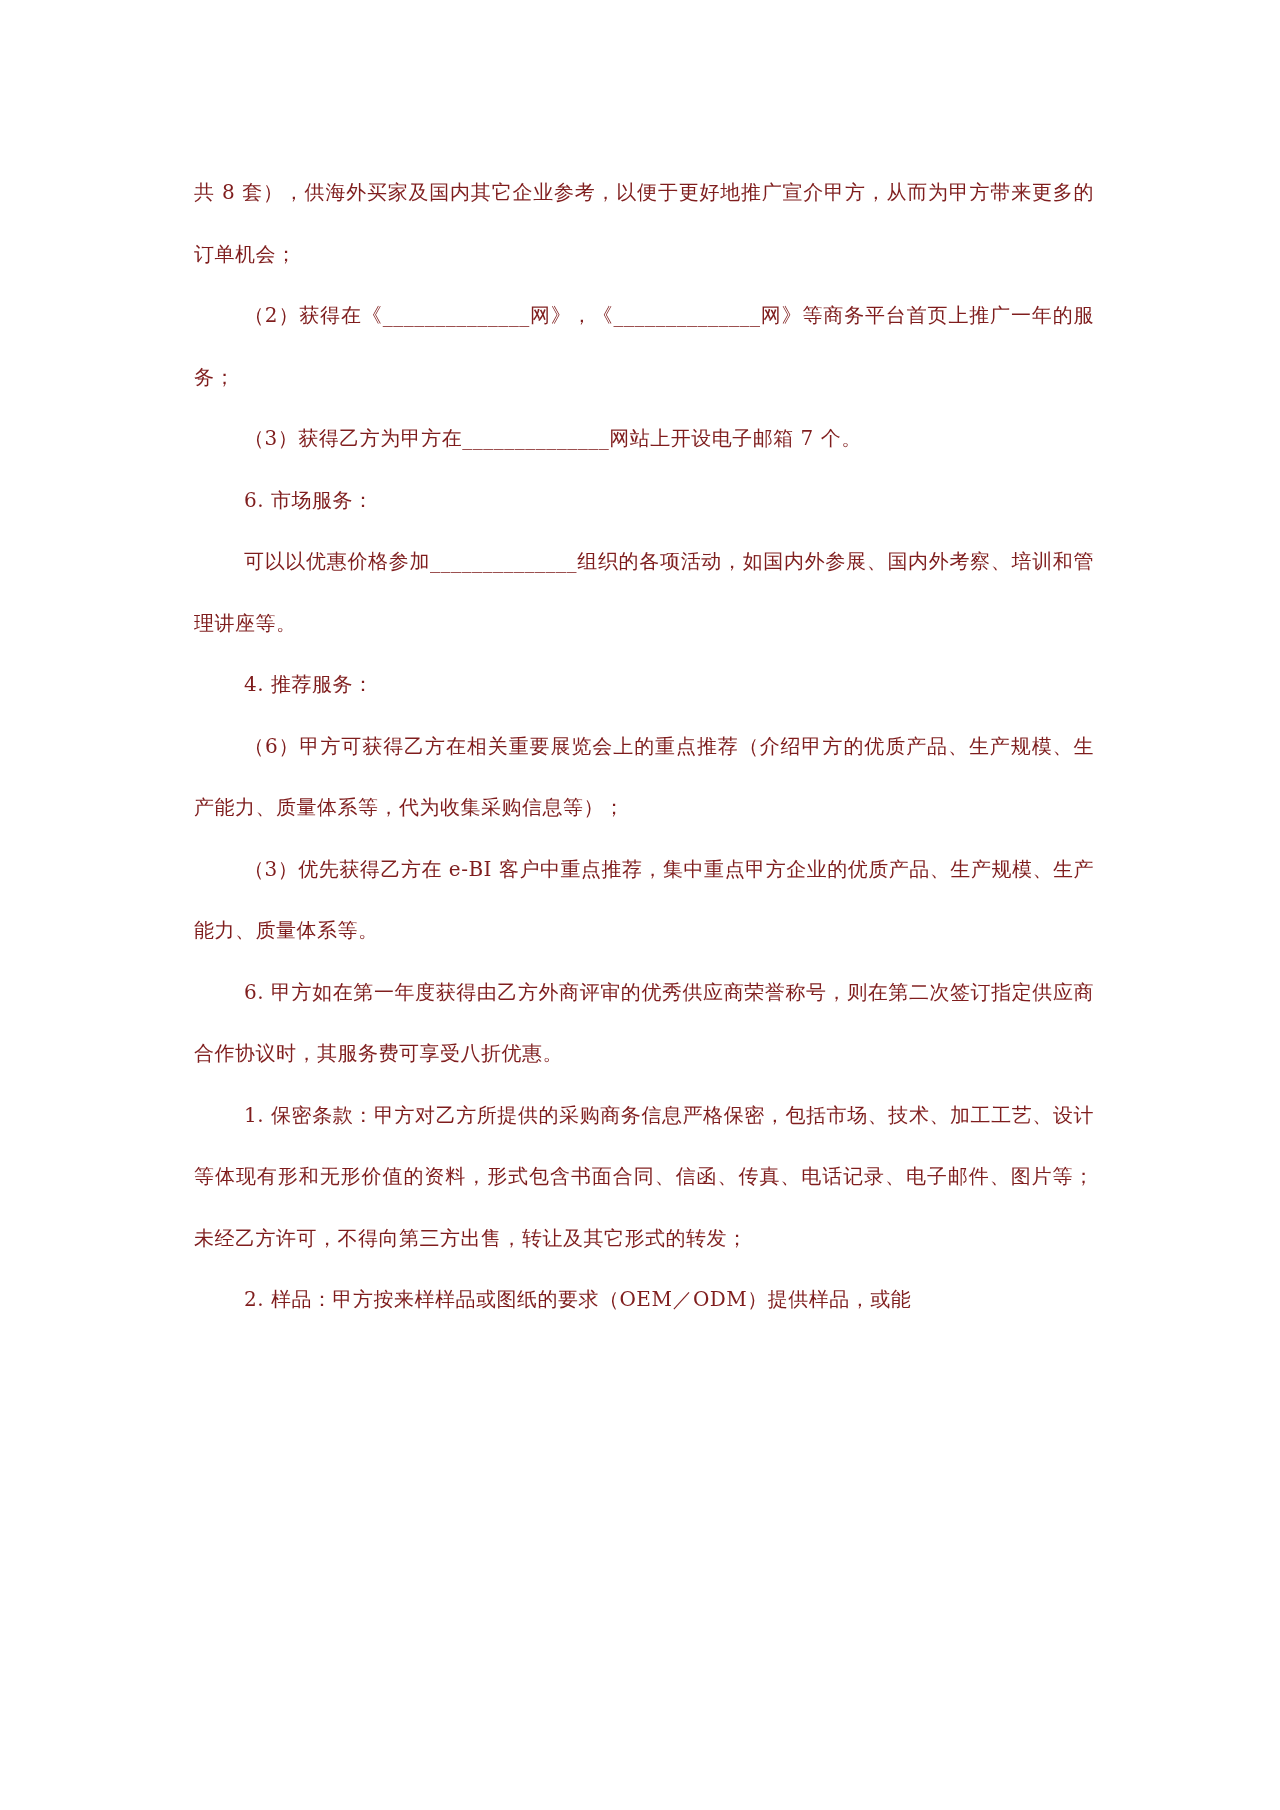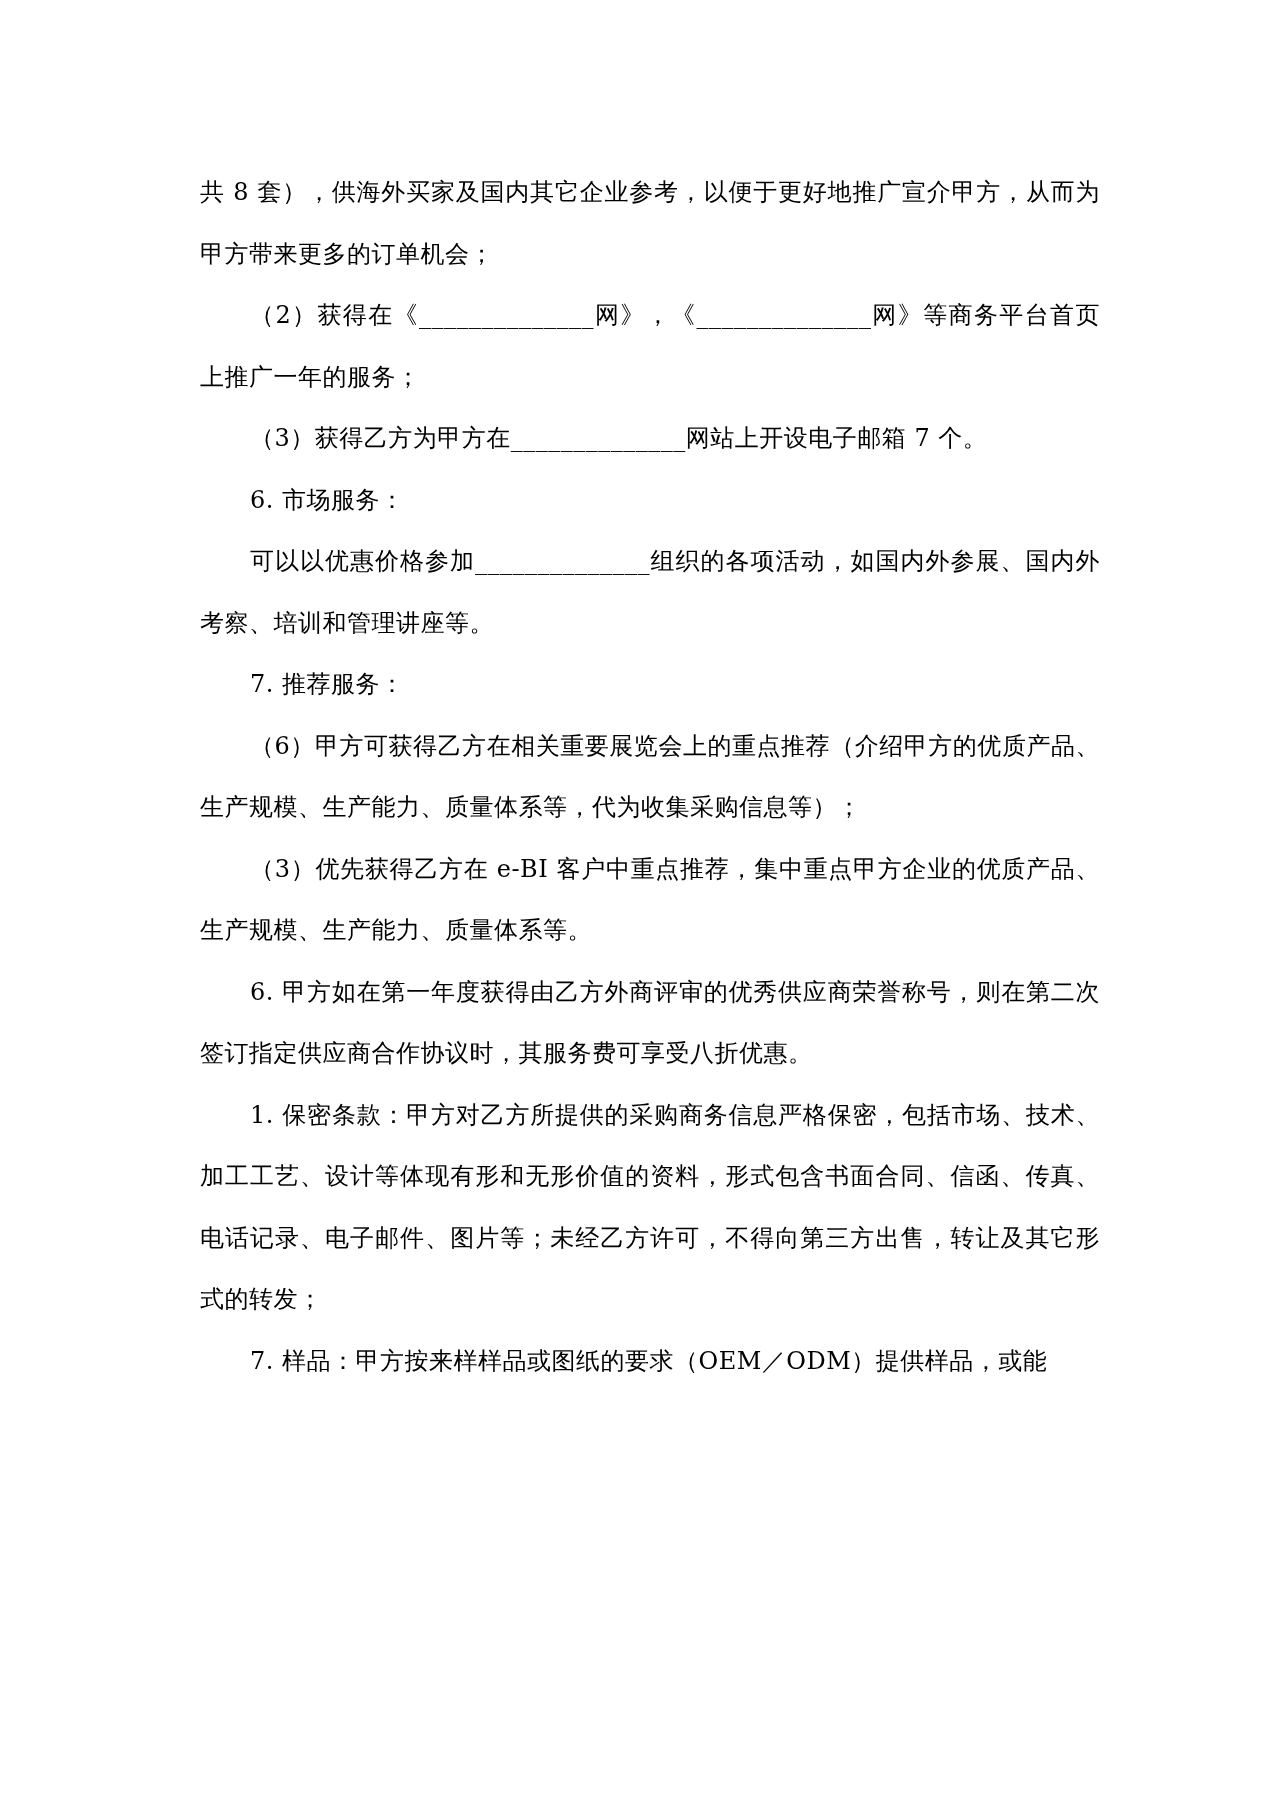--- a/index.html
+++ b/index.html
@@ -1,33 +1,33 @@
 <!DOCTYPE html>
 <html><head>
 <meta charset="utf-8">
 <style>
   html, body { margin: 0; padding: 0; background: #ffffff; }
   body { width: 1280px; height: 1810px; position: relative; overflow: hidden; }
   .page {
-    position: absolute; left: 200px; top: 162px; width: 900px;
+    position: absolute; left: 194px; top: 162px; width: 900px;
     font-family: "DejaVu Serif", "Liberation Serif", serif;
-    font-size: 24px; color: #000000;
+    font-size: 20px; color: #7f1d1d;
     line-height: 61.5px; letter-spacing: 0.5px;
   }
   .para { margin: 0; text-align: justify; }
   .indent { text-indent: 50px; }
 </style>
 </head>
 <body>
 
 <div class="page">
   <p class="para">共 8 套），供海外买家及国内其它企业参考，以便于更好地推广宣介甲方，从而为甲方带来更多的订单机会；</p>
   <p class="para indent">（2）获得在《______________网》，《______________网》等商务平台首页上推广一年的服务；</p>
   <p class="para indent">（3）获得乙方为甲方在______________网站上开设电子邮箱 7 个。</p>
   <p class="para indent">6. 市场服务：</p>
   <p class="para indent">可以以优惠价格参加______________组织的各项活动，如国内外参展、国内外考察、培训和管理讲座等。</p>
-  <p class="para indent">7. 推荐服务：</p>
+  <p class="para indent">4. 推荐服务：</p>
   <p class="para indent">（6）甲方可获得乙方在相关重要展览会上的重点推荐（介绍甲方的优质产品、生产规模、生产能力、质量体系等，代为收集采购信息等）；</p>
   <p class="para indent">（3）优先获得乙方在 e-BI 客户中重点推荐，集中重点甲方企业的优质产品、生产规模、生产能力、质量体系等。</p>
   <p class="para indent">6. 甲方如在第一年度获得由乙方外商评审的优秀供应商荣誉称号，则在第二次签订指定供应商合作协议时，其服务费可享受八折优惠。</p>
   <p class="para indent">1. 保密条款：甲方对乙方所提供的采购商务信息严格保密，包括市场、技术、加工工艺、设计等体现有形和无形价值的资料，形式包含书面合同、信函、传真、电话记录、电子邮件、图片等；未经乙方许可，不得向第三方出售，转让及其它形式的转发；</p>
-  <p class="para indent">7. 样品：甲方按来样样品或图纸的要求（OEM／ODM）提供样品，或能</p>
+  <p class="para indent">2. 样品：甲方按来样样品或图纸的要求（OEM／ODM）提供样品，或能</p>
 </div>
 
 </body></html>

